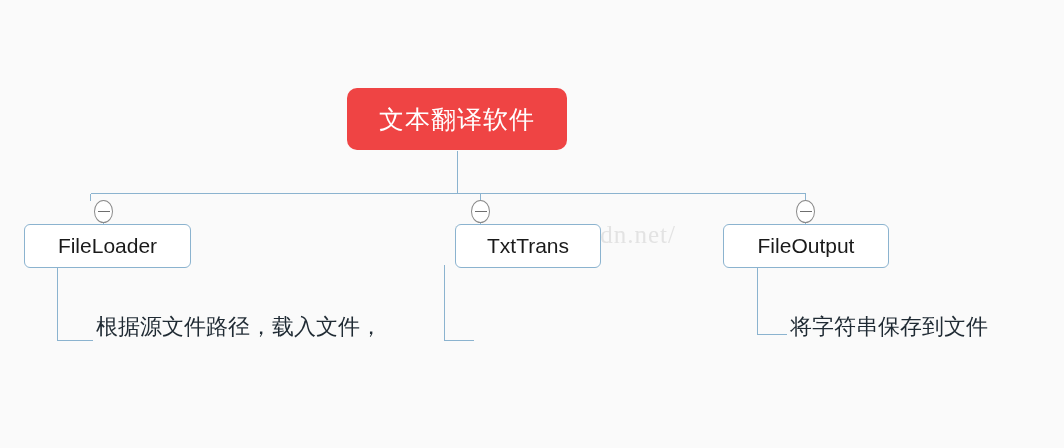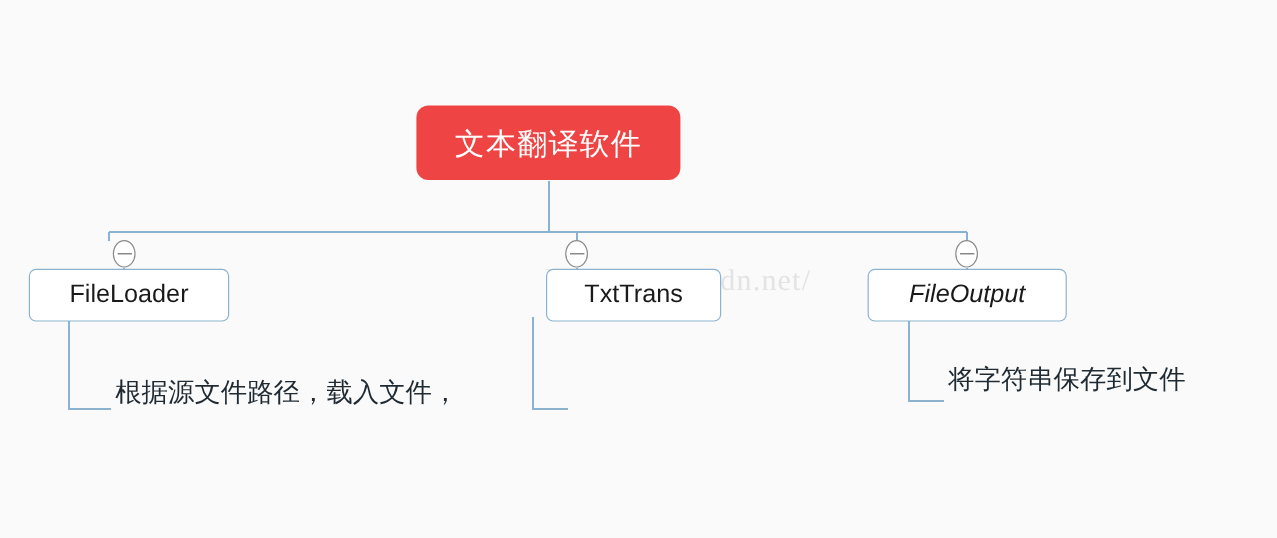--- a/index.html
+++ b/index.html
@@ -55,21 +55,21 @@
     display: flex;
     align-items: center;
     justify-content: center;
     color: #1a1a1a;
     font-size: 21px;
     box-sizing: border-box;
     text-align: right;
   }
   .class-node.n0 { left: 24px;  width: 167px; }
   .class-node.n1 { left: 411px; width: 146px; margin-left: 44px; }
-  .class-node.n2 { left: 723px; width: 166px; font-style: italic; }
+  .class-node.n2 { left: 723px; width: 166px; }
 
   
   .collapse-toggle {
     position: absolute;
     width: 19px;
     height: 23px;
     top: 200px;
   }
   .collapse-toggle .ell {
     width: 19px;
@@ -94,21 +94,21 @@
   
   .leaf-note {
     position: absolute;
     color: #1f2a33;
     font-size: 22px;
     line-height: 28px;
     white-space: nowrap;
   }
   .leaf-note.l0 { left: 96px;  top: 313px; }
   .leaf-note.l1 { left: 477px; top: 313px; }
-  .leaf-note.l2 { left: 790px; top: 302px; }
+  .leaf-note.l2 { left: 790px; top: 313px; }
   .leaf-note .line { display: block; }
 
   
   .watermark {
     position: absolute;
     left: 455px;
     top: 221px;
     font-family: "Liberation Serif", "DejaVu Serif", serif;
     font-size: 25px;
     color: #e3e3e3;

